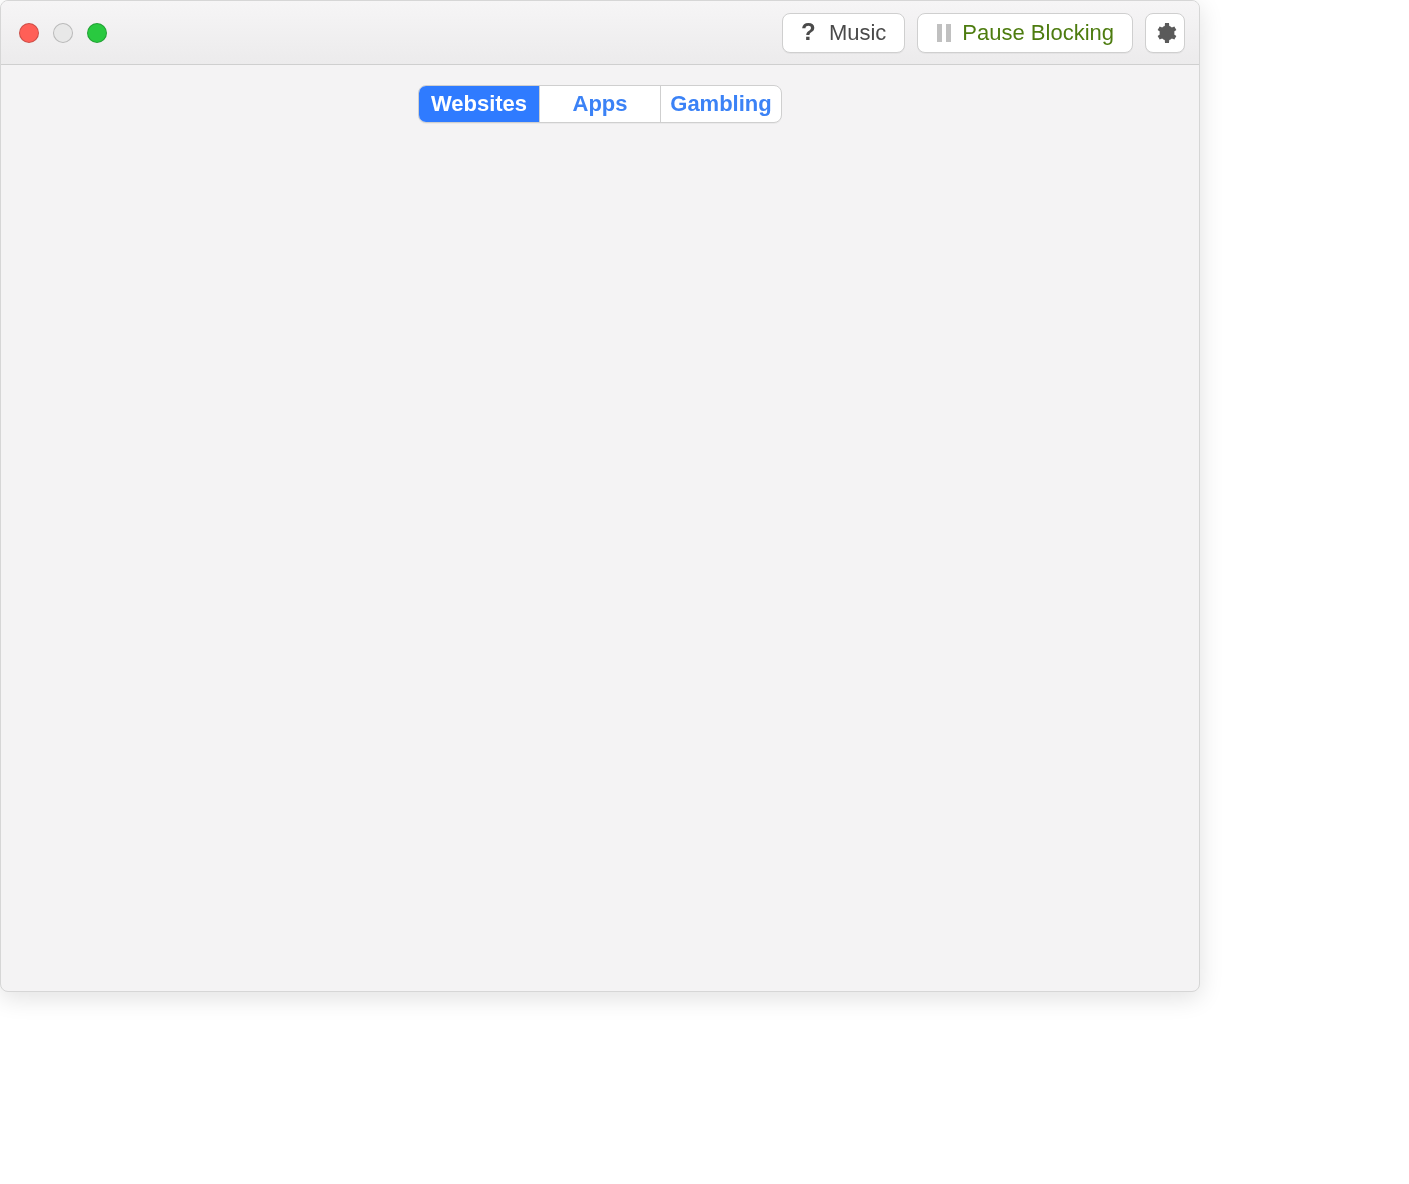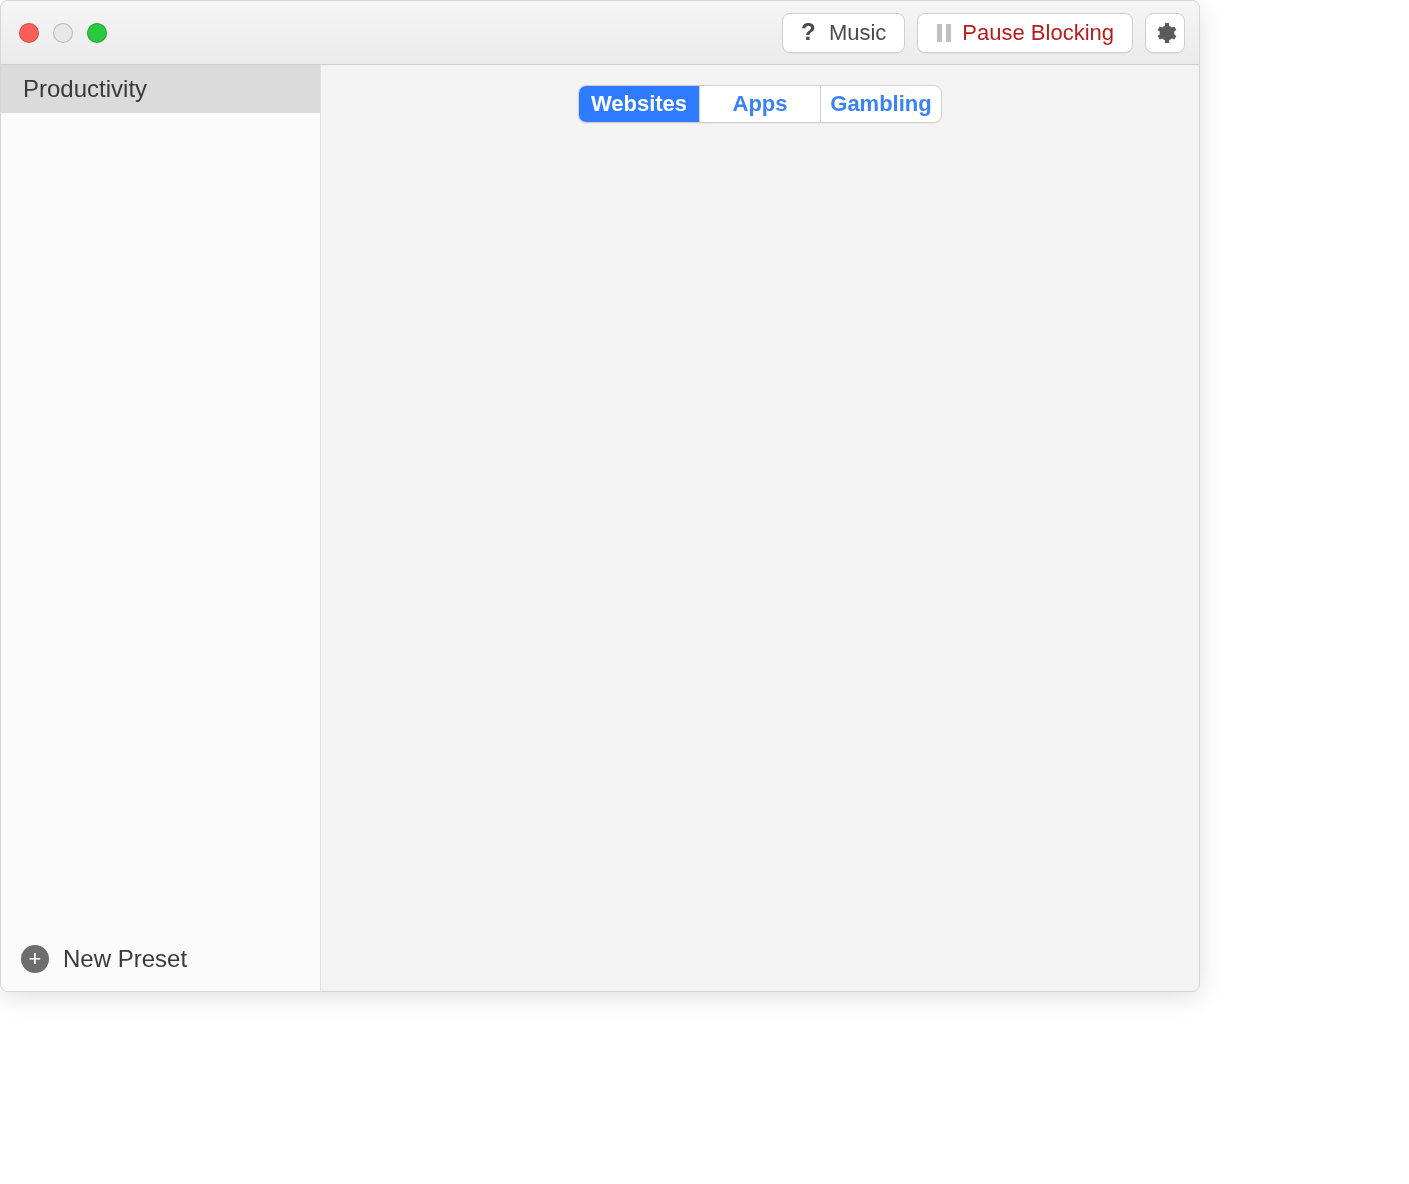--- a/index.html
+++ b/index.html
@@ -32,21 +32,21 @@
     height: 40px;
     padding: 0 18px;
     background: #ffffff;
     border: 1px solid #cfcfcf;
     border-radius: 8px;
     display: flex; align-items: center; gap: 10px;
     font-size: 22px; color: #4a4a4a;
     margin-left: 12px;
     box-shadow: 0 1px 0 rgba(0,0,0,0.04);
   }
-  .tb-btn.disabled { color: #b91c1c; }
+  .tb-btn.disabled { color: #4d7c0f; }
   .tb-icon { display: inline-flex; align-items: center; justify-content: center; }
   .gear { width: 40px; justify-content: center; padding: 0; }
   .body { display: flex; height: 926px; }
   .sidebar {
     width: 320px;
     background: #fbfafb;
     border-right: 1px solid #e2e1e2;
     display: flex; flex-direction: column;
   }
   .side-item {
@@ -213,30 +213,20 @@
     <div class="tb-btn gear">
       <span class="tb-icon">
         <svg width="24" height="24" viewBox="0 0 24 24">
             <path fill="#5a5a5a" d="M12 8a4 4 0 100 8 4 4 0 000-8zm9.4 4a7.5 7.5 0 00-.15-1.5l2.1-1.6-2-3.5-2.5 1a7.6 7.6 0 00-2.6-1.5L16 2h-4l-.25 2.9a7.6 7.6 0 00-2.6 1.5l-2.5-1-2 3.5 2.1 1.6A7.5 7.5 0 006.6 12c0 .5.05 1 .15 1.5l-2.1 1.6 2 3.5 2.5-1a7.6 7.6 0 002.6 1.5L12 22h4l.25-2.9a7.6 7.6 0 002.6-1.5l2.5 1 2-3.5-2.1-1.6c.1-.5.15-1 .15-1.5z"></path>
           </svg>
       </span>
     </div>
   </div>
 
   <div class="body">
-    <div class="sidebar">
-      <div class="side-item">
-        <span>Productivity</span>
-      </div>
-      <div class="side-fill"></div>
-      <div class="side-footer">
-        <span class="plus-circle">+</span>
-        <span>New Preset</span>
-      </div>
-    </div>
 
     <div class="main">
       <div class="segmented" style="position:relative; z-index:2;">
         <div class="seg active">
           <span>Websites</span>
         </div>
         <div class="seg">
           <span>Apps</span>
         </div>
         <div class="seg">

